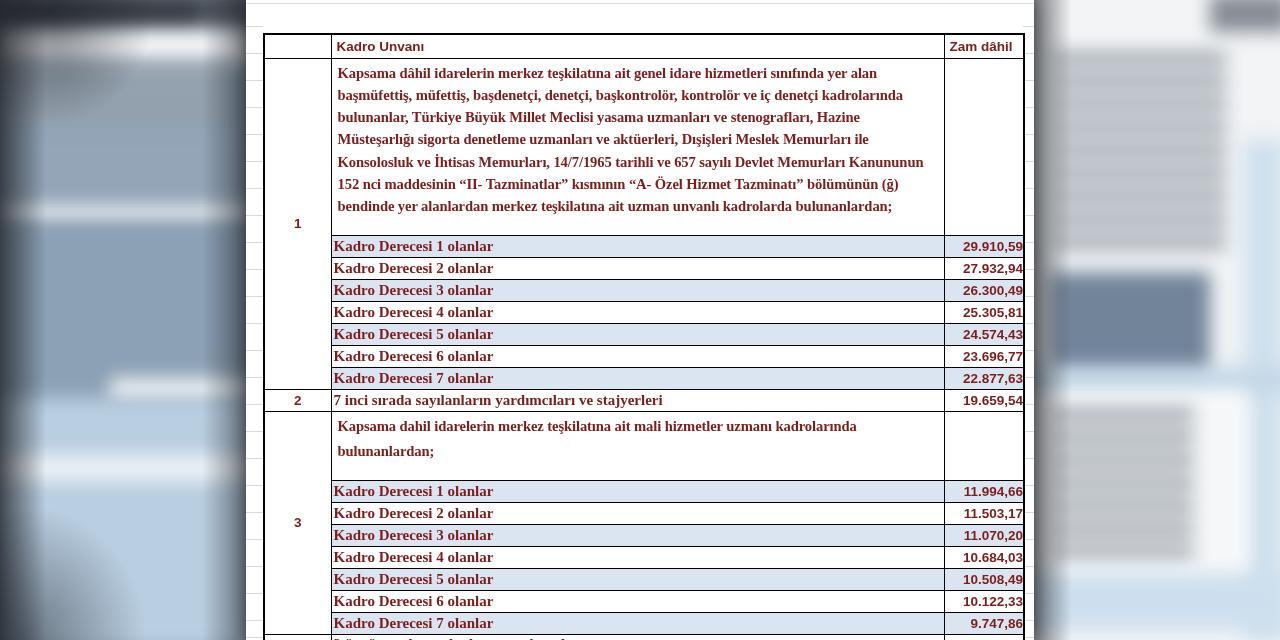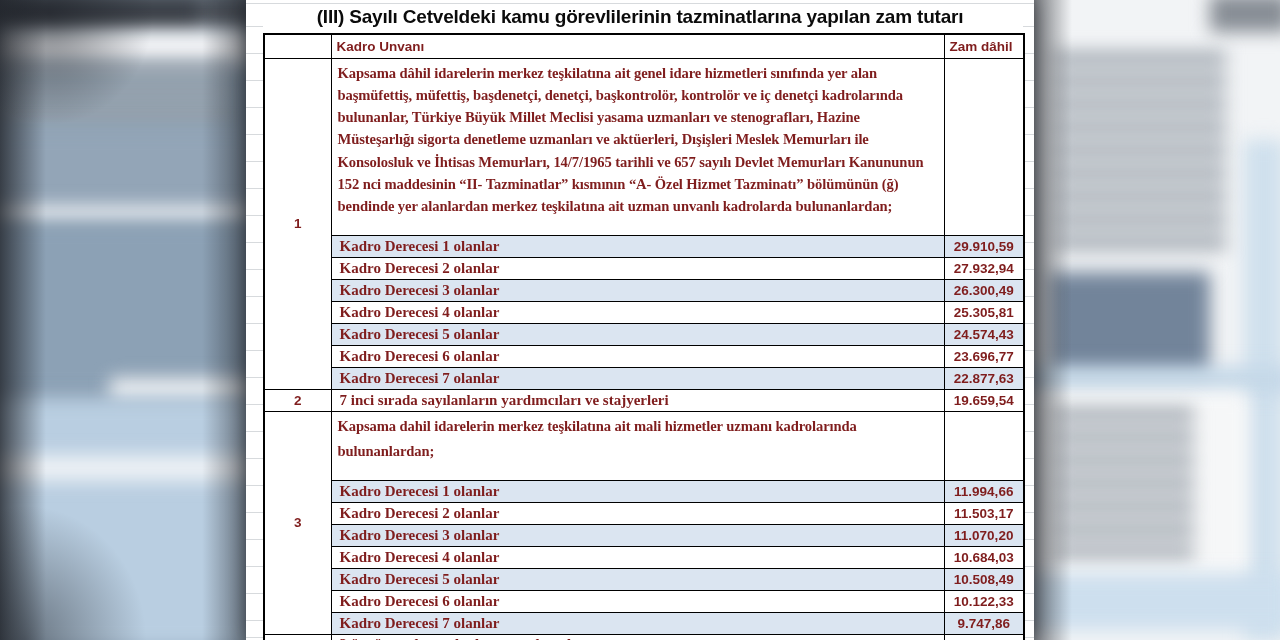--- a/index.html
+++ b/index.html
@@ -37,22 +37,22 @@
   #ztable { position:absolute; left:263px; top:33px; width:760px; border-collapse:collapse;
             table-layout:fixed; background:#fff; border:2px solid #000; }
   #ztable td { border:1px solid #000; overflow:hidden; vertical-align:middle; color:#7f1d1d; }
   .col-no  { width:67px; }
   .col-unv { width:613px; }
   .col-zam { width:80px; }
   td.hdr { font:bold 13.5px "Liberation Sans", sans-serif; padding-left:5px; height:24px; }
   td.secno { font:bold 13.5px "Liberation Sans", sans-serif; text-align:center; background:#fff; }
   td.desc { font:bold 14.6px/22.2px "Liberation Serif", serif; padding:2px 8px 16px 6px;
             vertical-align:top; letter-spacing:-0.1px; }
-  td.lbl  { font:bold 15px "Liberation Serif", serif; padding-left:8px; height:20px; }
-  td.val  { font:bold 13.5px "Liberation Sans", sans-serif; text-align:center; }
+  td.lbl  { font:bold 15px "Liberation Serif", serif; padding-left:2px; height:20px; }
+  td.val  { font:bold 13.5px "Liberation Sans", sans-serif; text-align:right; }
   tr.blue td.lbl, tr.blue td.val { background:#dbe5f1; }
   tr.h22 { height:22px; }
 </style>
 </head>
 <body>
 
 <div id="stage">
 
   <div class="bgpanel" id="bg-left">
     <div class="blob" style="left:-10px;top:-8px;width:268px;height:40px;background:#50565e;"></div>
@@ -82,21 +82,20 @@
     <div class="edge-shade" id="shade-mr"></div>
   </div>
 
   <div id="sheet">
     <div class="gridstrip" id="gridstrip-left"></div>
     <div class="gridstrip" id="gridstrip-right"></div>
     <div class="gridline-h" style="top:3px;"></div>
     <div class="gridline-h" style="top:637px;"></div>
   </div>
 
-  <div id="title">(III) Sayılı Cetveldeki kamu görevlilerinin tazminatlarına yapılan zam tutarı</div>
 
   <table id="ztable">
     <colgroup>
       <col class="col-no">
         <col class="col-unv">
         <col class="col-zam">
     </colgroup>
 
     <tbody>
         <tr>

